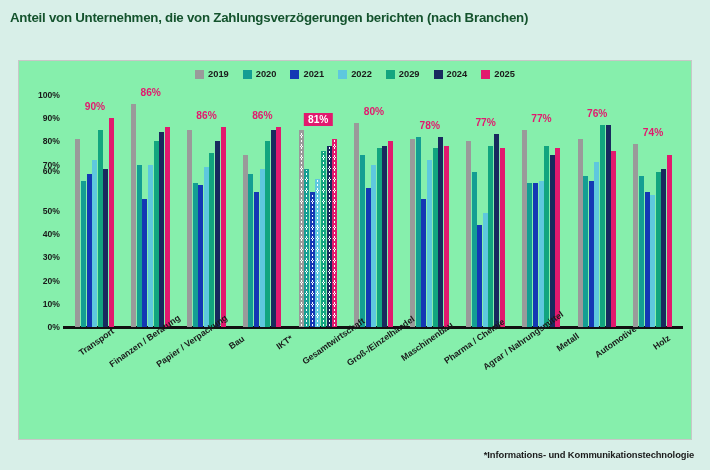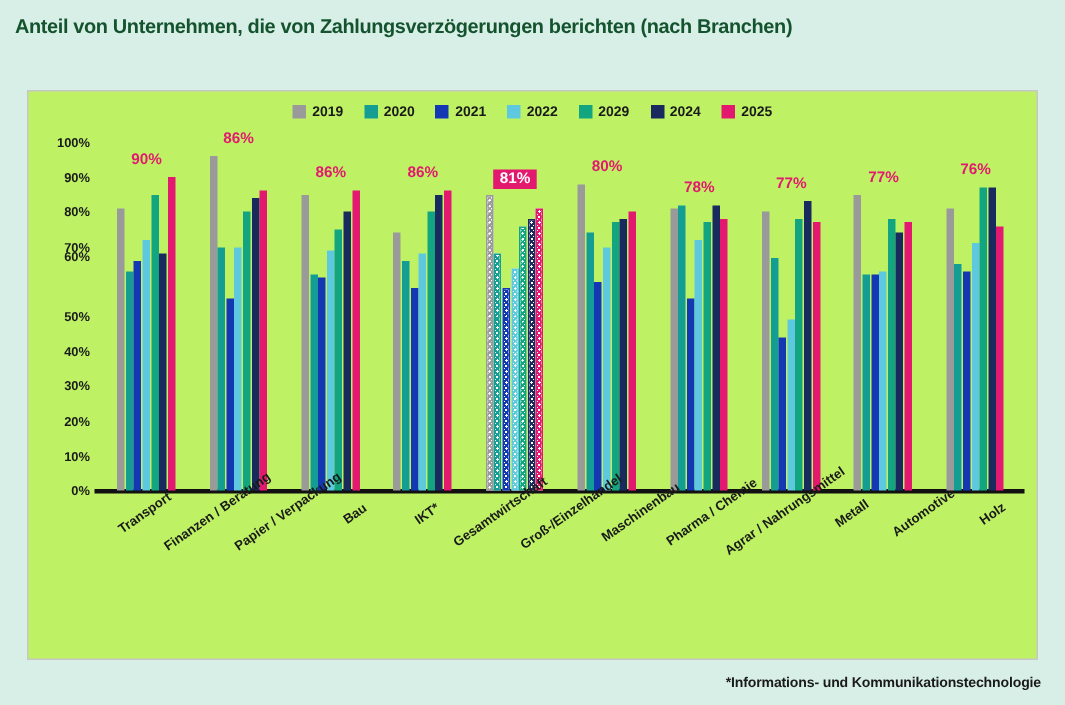--- a/index.html
+++ b/index.html
@@ -23,21 +23,21 @@
   }
   #chart-subtitle {
     font-size: 10.2px; color: #333333; line-height: 14px;
     letter-spacing: -0.1px; margin-top: 1px;
   }
   
   #panel {
     position: absolute;
     left: 18px; top: 60px;
     width: 674px; height: 380px;
-    background: #bef264;
+    background: #86efac;
     border: 1px solid #c7c7c7;
   }
   
   #legend {
     position: absolute; left: 0; top: 8px; width: 100%;
     display: flex; justify-content: center; align-items: center;
     gap: 14px;
   }
   .legend-item { display: flex; align-items: center; gap: 4px; }
   .legend-swatch { width: 9px; height: 9px; display: block; }
@@ -276,20 +276,32 @@
               <div class="bar" style="height: 187.92px; background: rgb(154, 154, 154);"></div>
               <div class="bar" style="height: 150.8px; background: rgb(20, 158, 147);"></div>
               <div class="bar" style="height: 146.16px; background: rgb(20, 56, 180);"></div>
               <div class="bar" style="height: 164.72px; background: rgb(94, 200, 222);"></div>
               <div class="bar" style="height: 201.84px; background: rgb(18, 165, 127);"></div>
               <div class="bar" style="height: 201.84px; background: rgb(24, 42, 94);"></div>
               <div class="bar" style="height: 176.32px; background: rgb(226, 25, 110);"></div>
             </div>
             <div class="value-label" style="top: 13.16px;">76%</div>
           </div>
+          <div class="group">
+            <div class="bars">
+              <div class="bar" style="height: 183.28px; background: rgb(154, 154, 154);"></div>
+              <div class="bar" style="height: 150.8px; background: rgb(20, 158, 147);"></div>
+              <div class="bar" style="height: 134.56px; background: rgb(20, 56, 180);"></div>
+              <div class="bar" style="height: 132.24px; background: rgb(94, 200, 222);"></div>
+              <div class="bar" style="height: 155.44px; background: rgb(18, 165, 127);"></div>
+              <div class="bar" style="height: 157.76px; background: rgb(24, 42, 94);"></div>
+              <div class="bar" style="height: 171.68px; background: rgb(226, 25, 110);"></div>
+            </div>
+            <div class="value-label" style="top: 31.72px;">74%</div>
+          </div>
         </div>
     </div>
     <div id="xlabels">
         <div class="xlabel-slot">
           <div class="xlabel">Transport</div>
         </div>
         <div class="xlabel-slot">
           <div class="xlabel">Finanzen / Beratung</div>
         </div>
         <div class="xlabel-slot">

